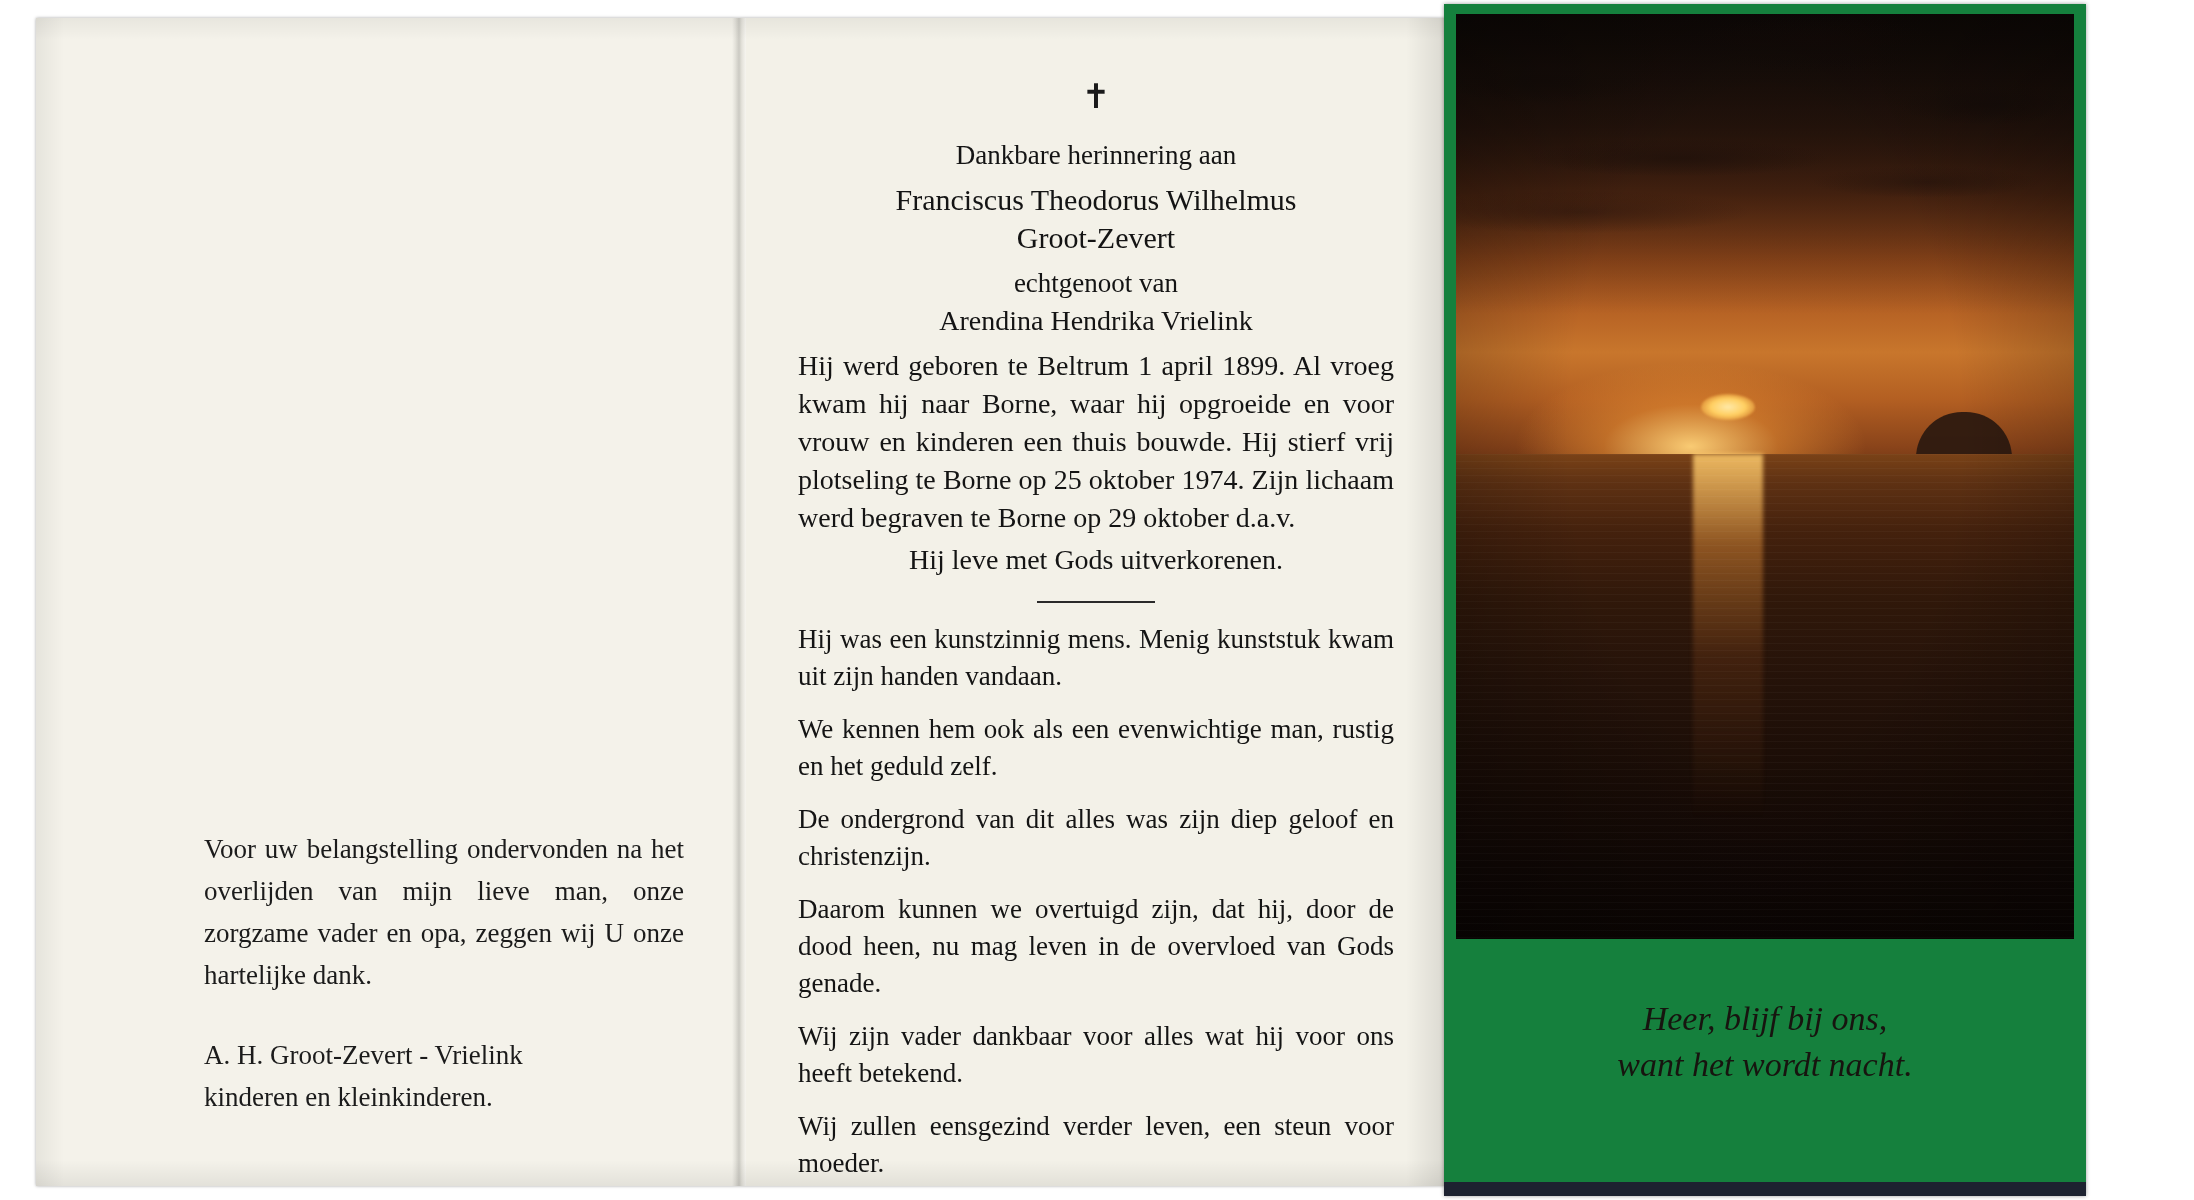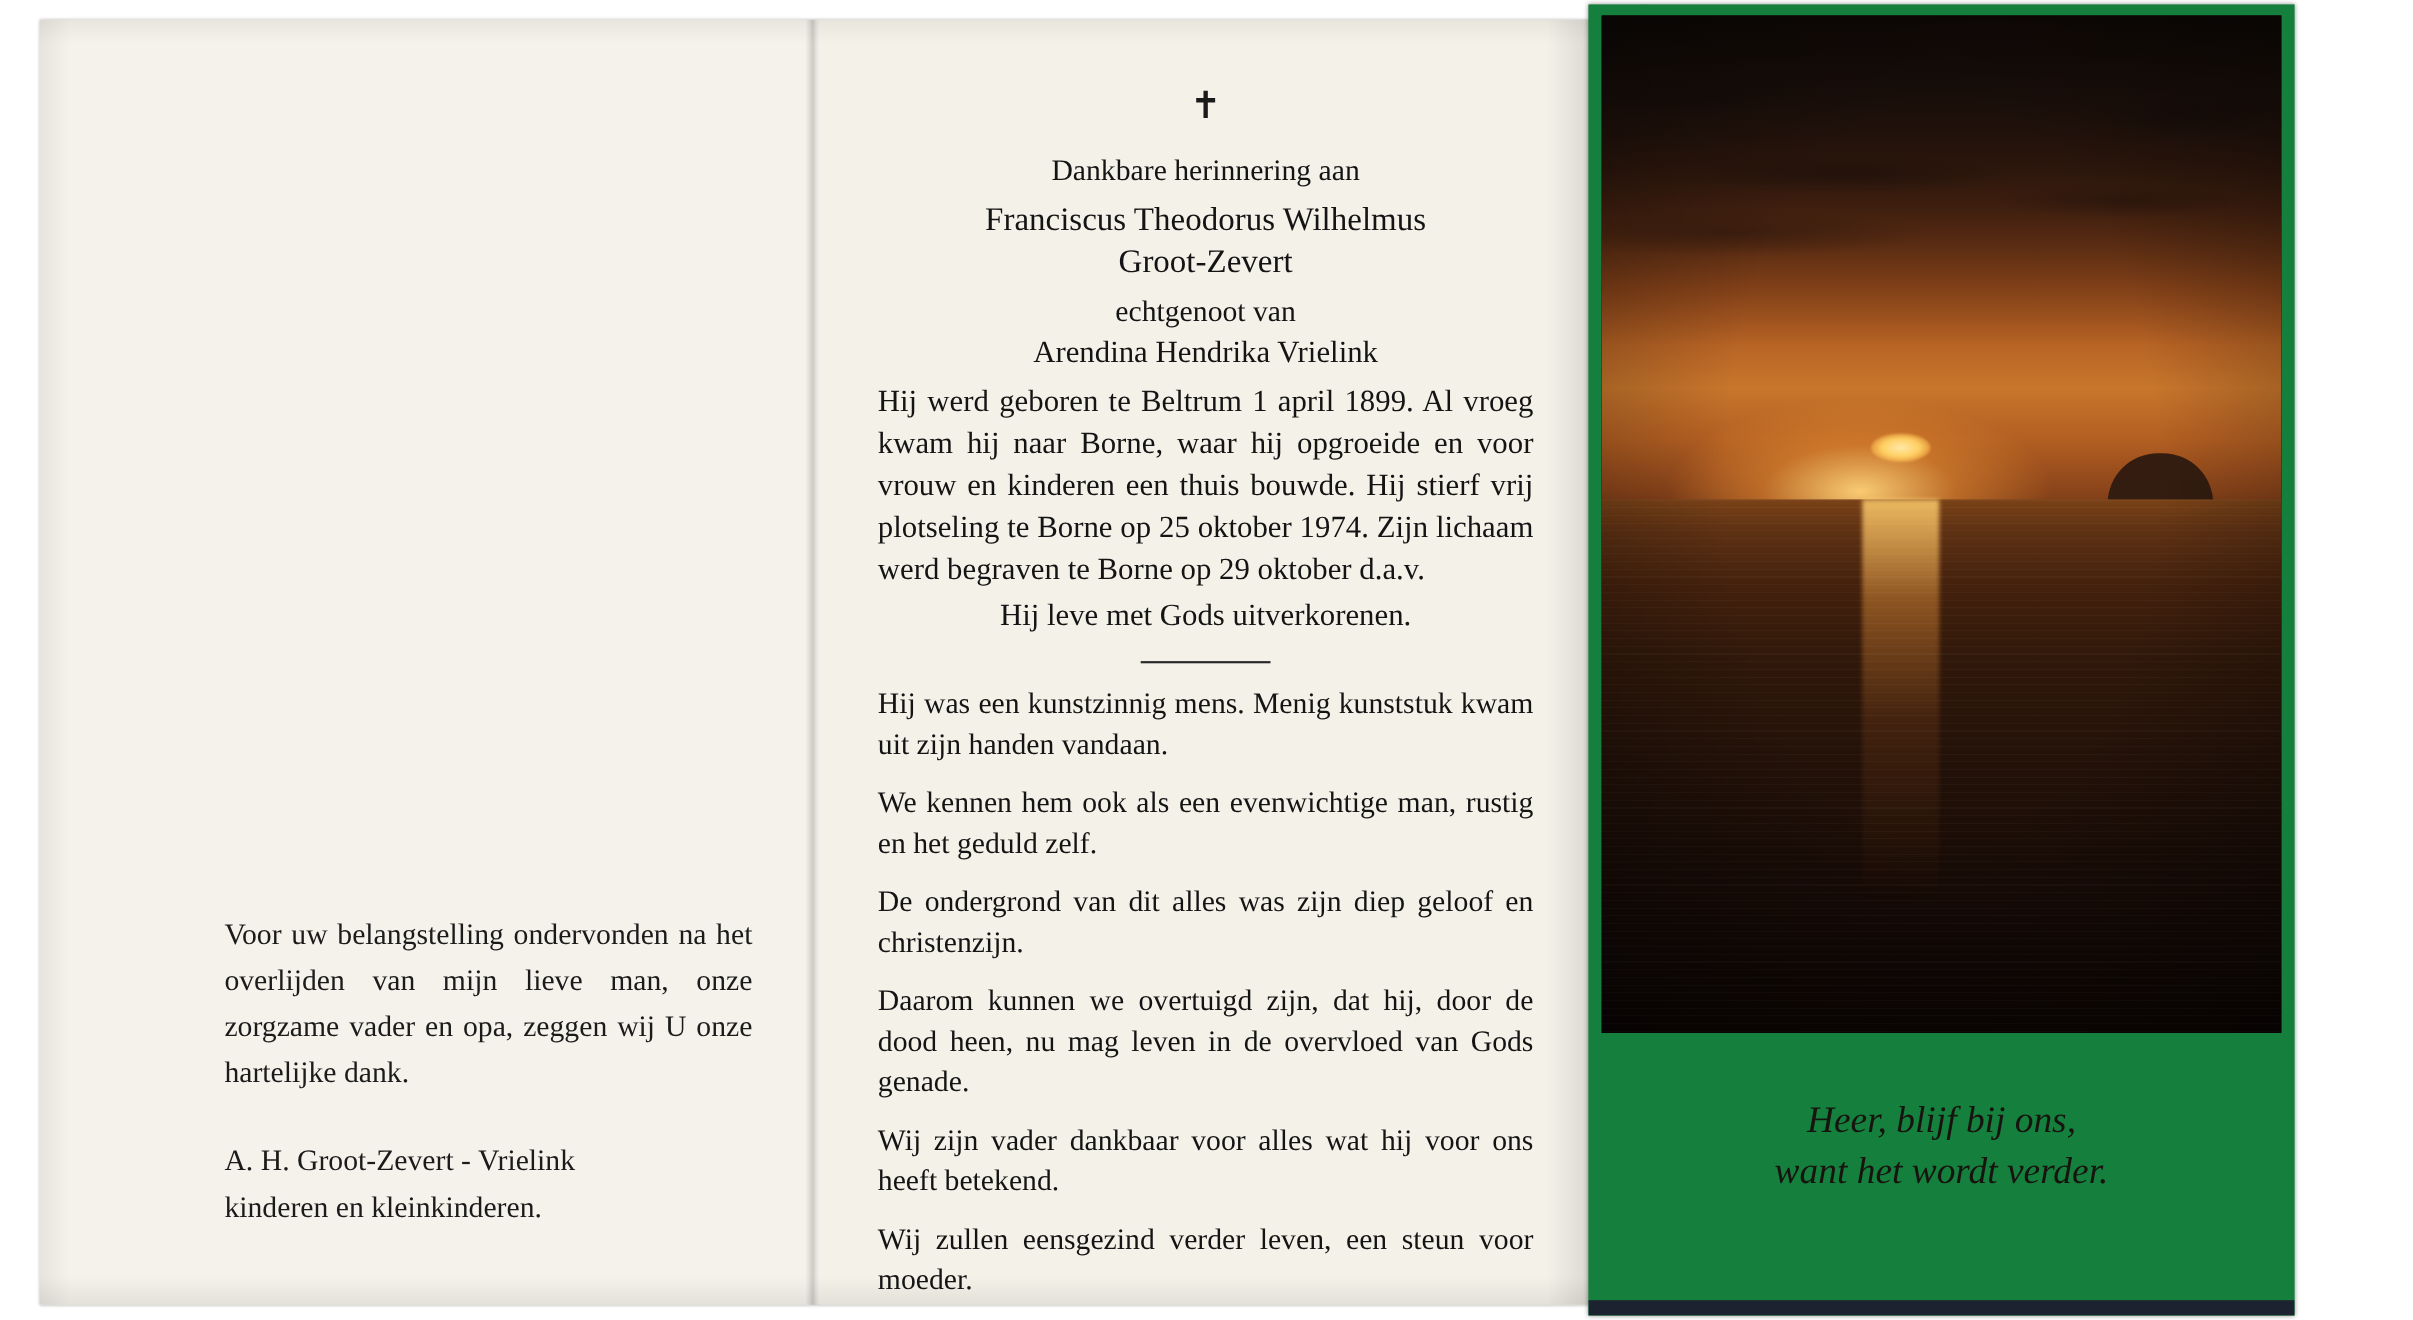--- a/index.html
+++ b/index.html
@@ -356,18 +356,18 @@
       <div class="clouds"></div>
       <div class="sun"></div>
       <div class="island"></div>
       <div class="sea"></div>
       <div class="sun-glitter"></div>
       <div class="sea-lines"></div>
       <div class="photo-vignette"></div>
     </div>
     <div class="caption">
       <div>Heer, blijf bij ons,</div>
-      <div>want het wordt verder.</div>
+      <div>want het wordt nacht.</div>
     </div>
     <div class="card-photo-bottom"></div>
   </div>
 
 </div>
 
 </body></html>

